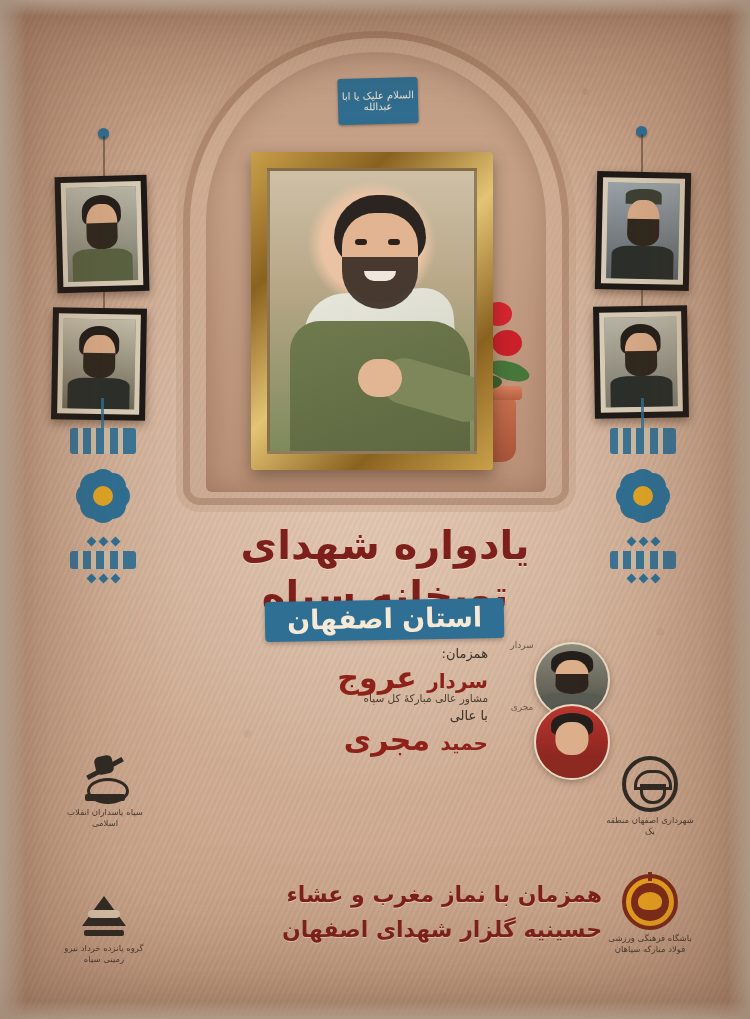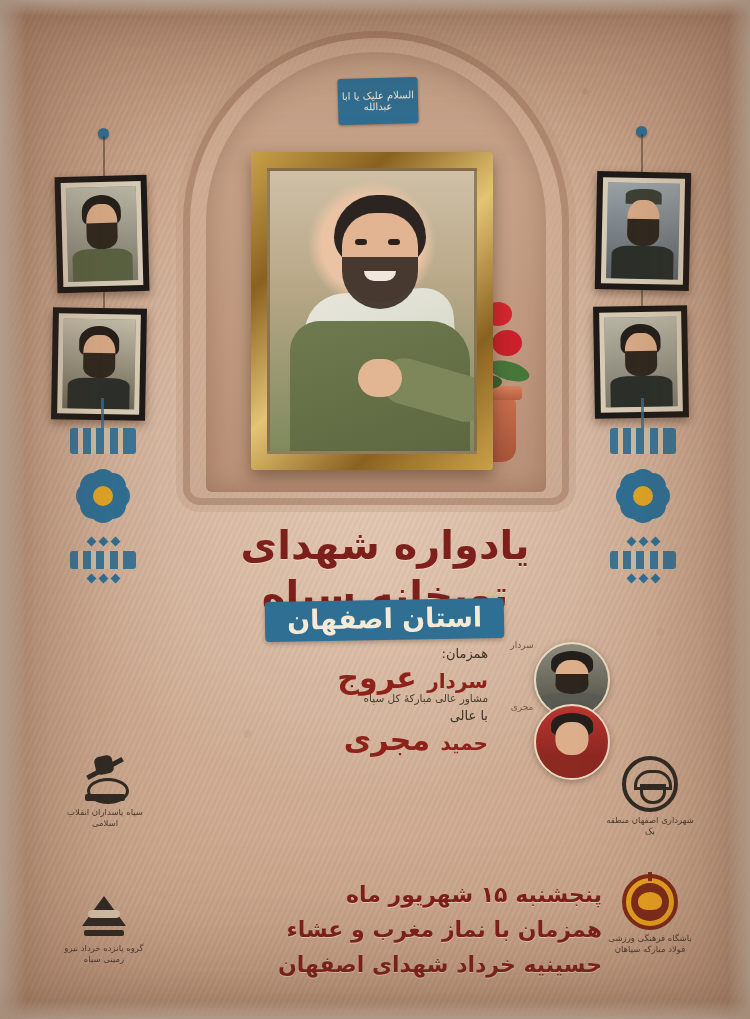--- a/index.html
+++ b/index.html
@@ -441,23 +441,22 @@
       <div class="lineup-photo lp-c">
         <div class="lp-body red"></div>
           <div class="lp-hair"></div>
           <div class="lp-face"></div>
       </div>
     </div>
 
   </div>
 
   <div class="details">
-    <div class="rtl">پنجشنبه ۱۵ شهریور ماه</div>
     <div class="rtl">همزمان با نماز مغرب و عشاء</div>
-    <div class="rtl">حسینیه خرداد شهدای اصفهان</div>
+    <div class="rtl">حسینیه گلزار شهدای اصفهان</div>
   </div>
 
   <div class="logo" style="left:58px;top:888px;width:92px;">
     <div class="eng-logo glyph">
       <div class="tri"></div>
         <div class="wing"></div>
         <div class="bar"></div>
     </div>
     <div class="cap rtl">گروه پانزده
 خرداد نیرو

